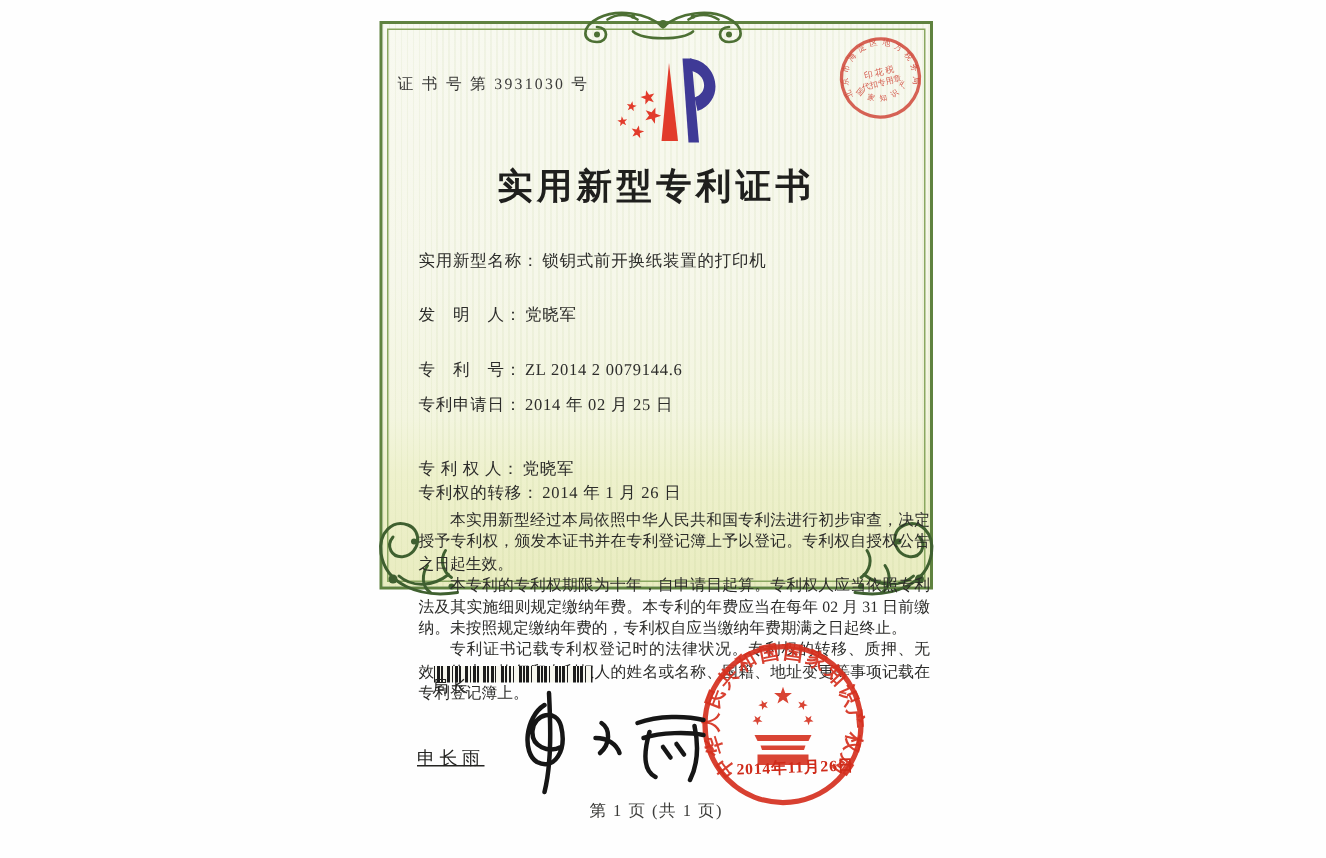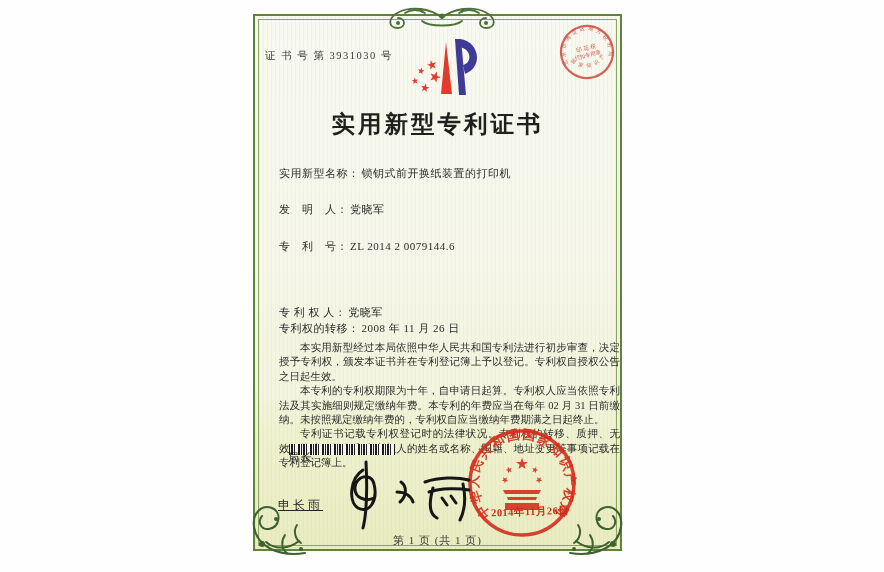--- a/index.html
+++ b/index.html
@@ -4,21 +4,21 @@
 <style>
   html,body{margin:0;padding:0;}
   body{
     width:884px;height:572px;background:#ffffff;overflow:hidden;
     font-family:"Liberation Serif","DejaVu Serif",serif;
     position:relative;
   }
   .stage{position:absolute;inset:0;background:#fefefe;}
   
   .certificate{
-    position:absolute;left:253px;top:14px;width:369px;height:537px;
+    position:absolute;left:253px;top:14px;width:369px;height:379px;
     box-sizing:border-box;
     border:2px solid #5f823f;
     background:
       repeating-linear-gradient(90deg, rgba(168,190,120,0.10) 0 1px, rgba(255,255,255,0) 1px 4px),
       linear-gradient(to bottom,#f8f9f0 0%,#f6f7ea 45%,#f3f5df 70%,#eef1cd 80%,#e9ecc0 100%);
   }
   .inner-frame{position:absolute;inset:3px;border:1px solid #8aa761;pointer-events:none;}
   .abs{position:absolute;}
   
   .cert-number{left:10px;top:33px;font-size:10.5px;letter-spacing:1.5px;color:#3a3a38;}
@@ -125,25 +125,28 @@
       <span class="f-label">实用新型名称：</span><span class="f-value">锁钥式前开换纸装置的打印机</span>
     </div>
 
     <div class="abs page-title">实用新型专利证书</div>
     <div class="abs field-row" style="top:186px">
       <span class="f-label">发　明　人：</span><span class="f-value">党晓军</span>
     </div>
     <div class="abs field-row" style="top:223px">
       <span class="f-label">专　利　号：</span><span class="f-value">ZL 2014 2 0079144.6</span>
     </div>
+    <div class="abs field-row" style="top:246px">
+      <span class="f-label">专利申请日：</span><span class="f-value">2014 年 02 月 25 日</span>
+    </div>
     <div class="abs field-row" style="top:289px">
       <span class="f-label">专 利 权 人：</span><span class="f-value">党晓军</span>
     </div>
     <div class="abs field-row" style="top:305px">
-      <span class="f-label">专利权的转移：</span><span class="f-value">2008 年 11 月 26 日</span>
+      <span class="f-label">专利权的转移：</span><span class="f-value">2014 年 1 月 26 日</span>
     </div>
 
     <div class="abs paragraphs">
       <p>本实用新型经过本局依照中华人民共和国专利法进行初步审查，决定授予专利权，颁发本证书并在专利登记簿上予以登记。专利权自授权公告之日起生效。</p>
       <p>本专利的专利权期限为十年，自申请日起算。专利权人应当依照专利法及其实施细则规定缴纳年费。本专利的年费应当在每年 02 月 31 日前缴纳。未按照规定缴纳年费的，专利权自应当缴纳年费期满之日起终止。</p>
       <p>专利证书记载专利权登记时的法律状况。专利权的转移、质押、无效、终止、恢复和专利权人的姓名或名称、国籍、地址变更等事项记载在专利登记簿上。</p>
     </div>
 
     <div class="abs barcode"></div>
 

